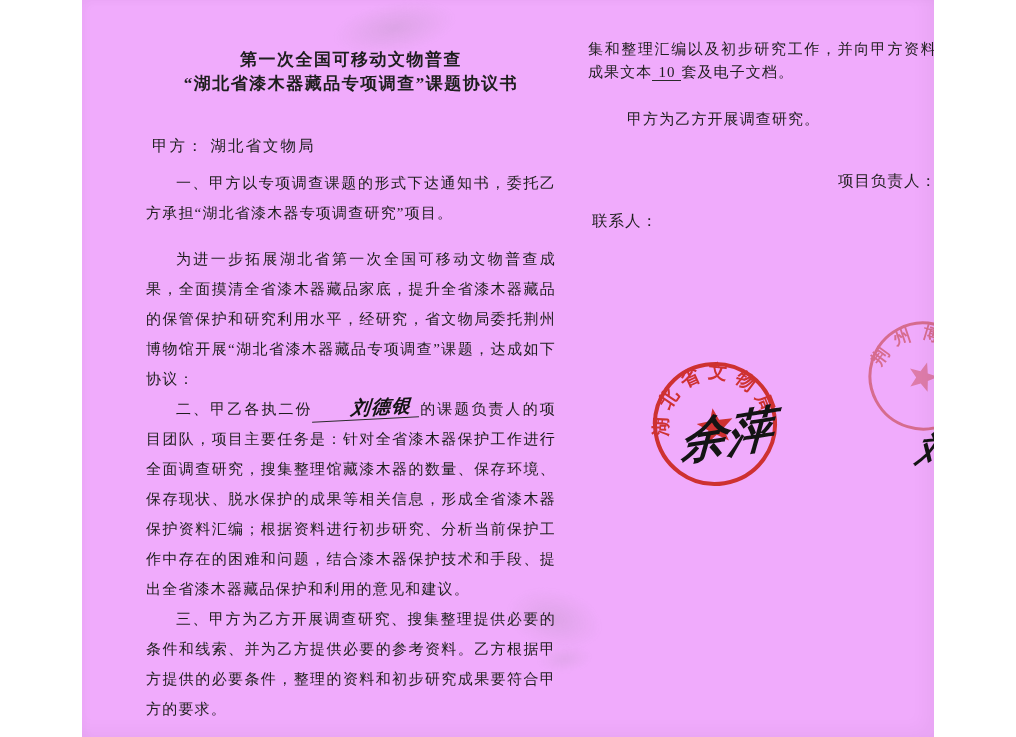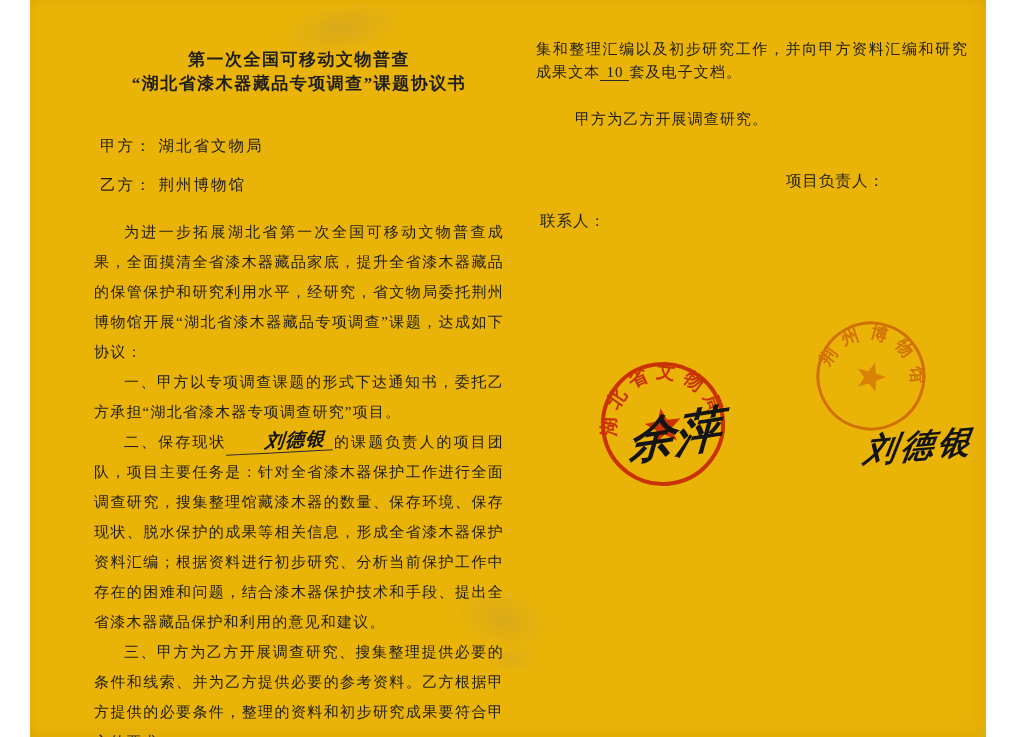--- a/index.html
+++ b/index.html
@@ -1,18 +1,18 @@
 <!DOCTYPE html>
 <html lang="zh"><head>
 <meta charset="utf-8">
 <style>
   html,body{margin:0;padding:0;background:#ffffff;}
   .sheet{
-    position:relative;width:956px;height:737px;margin:0 auto;
-    background:#eab308;overflow:hidden;
+    position:relative;width:852px;height:737px;margin:0 auto;
+    background:#f0abfc;overflow:hidden;
     box-shadow:inset -8px -6px 18px rgba(0,0,0,0.035), inset 4px 2px 10px rgba(0,0,0,0.02);
     font-family:"Liberation Serif","DejaVu Serif",serif;
     color:#1e1e1e;
   }
   
   .smudge{position:absolute;pointer-events:none;filter:blur(1.5px);}
   .smudge.s1{left:250px;top:2px;width:125px;height:52px;transform:rotate(-10deg);
     background:radial-gradient(ellipse at center,rgba(125,125,125,0.17),rgba(125,125,125,0) 70%);}
   .smudge.s2{left:425px;top:590px;width:95px;height:58px;transform:rotate(14deg);
     background:radial-gradient(ellipse at center,rgba(120,120,120,0.15),rgba(120,120,120,0) 72%);}
@@ -75,27 +75,26 @@
   <div class="smudge s1"></div>
   <div class="smudge s2"></div>
   <div class="smudge s3"></div>
   <div class="smudge s4"></div>
 
   <div class="col col-left">
     <p class="title t1">第一次全国可移动文物普查</p>
     <p class="title t2">“湖北省漆木器藏品专项调查”课题协议书</p>
 
     <p class="party pa">甲方： 湖北省文物局</p>
-    <p class="party pb">乙方： 荆州博物馆</p>
+
+    <p class="para">一、甲方以专项调查课题的形式下达通知书，委托乙方承担“湖北省漆木器专项调查研究”项目。</p>
 
     <p class="para first">为进一步拓展湖北省第一次全国可移动文物普查成果，全面摸清全省漆木器藏品家底，提升全省漆木器藏品的保管保护和研究利用水平，经研究，省文物局委托荆州博物馆开展“湖北省漆木器藏品专项调查”课题，达成如下协议：</p>
 
-    <p class="para">一、甲方以专项调查课题的形式下达通知书，委托乙方承担“湖北省漆木器专项调查研究”项目。</p>
-
-    <p class="para"><span>二、保存现状</span><span class="hand inline-name">刘德银</span><span>的课题负责人的项目团队，项目主要任务是：针对全省漆木器保护工作进行全面调查研究，搜集整理馆藏漆木器的数量、保存环境、保存现状、脱水保护的成果等相关信息，形成全省漆木器保护资料汇编；根据资料进行初步研究、分析当前保护工作中存在的困难和问题，结合漆木器保护技术和手段、提出全省漆木器藏品保护和利用的意见和建议。</span></p>
+    <p class="para"><span>二、甲乙各执二份</span><span class="hand inline-name">刘德银</span><span>的课题负责人的项目团队，项目主要任务是：针对全省漆木器保护工作进行全面调查研究，搜集整理馆藏漆木器的数量、保存环境、保存现状、脱水保护的成果等相关信息，形成全省漆木器保护资料汇编；根据资料进行初步研究、分析当前保护工作中存在的困难和问题，结合漆木器保护技术和手段、提出全省漆木器藏品保护和利用的意见和建议。</span></p>
 
     <p class="para">三、甲方为乙方开展调查研究、搜集整理提供必要的条件和线索、并为乙方提供必要的参考资料。乙方根据甲方提供的必要条件，整理的资料和初步研究成果要符合甲方的要求。</p>
 
   </div>
 
   <div class="col col-right">
     <p class="para cont"><span>集和整理汇编以及初步研究工作，并向甲方资料汇编和研究成果文本</span><span class="blank narrow">10</span><span>套及电子文档。</span></p>
 
 
     <div class="notes">

